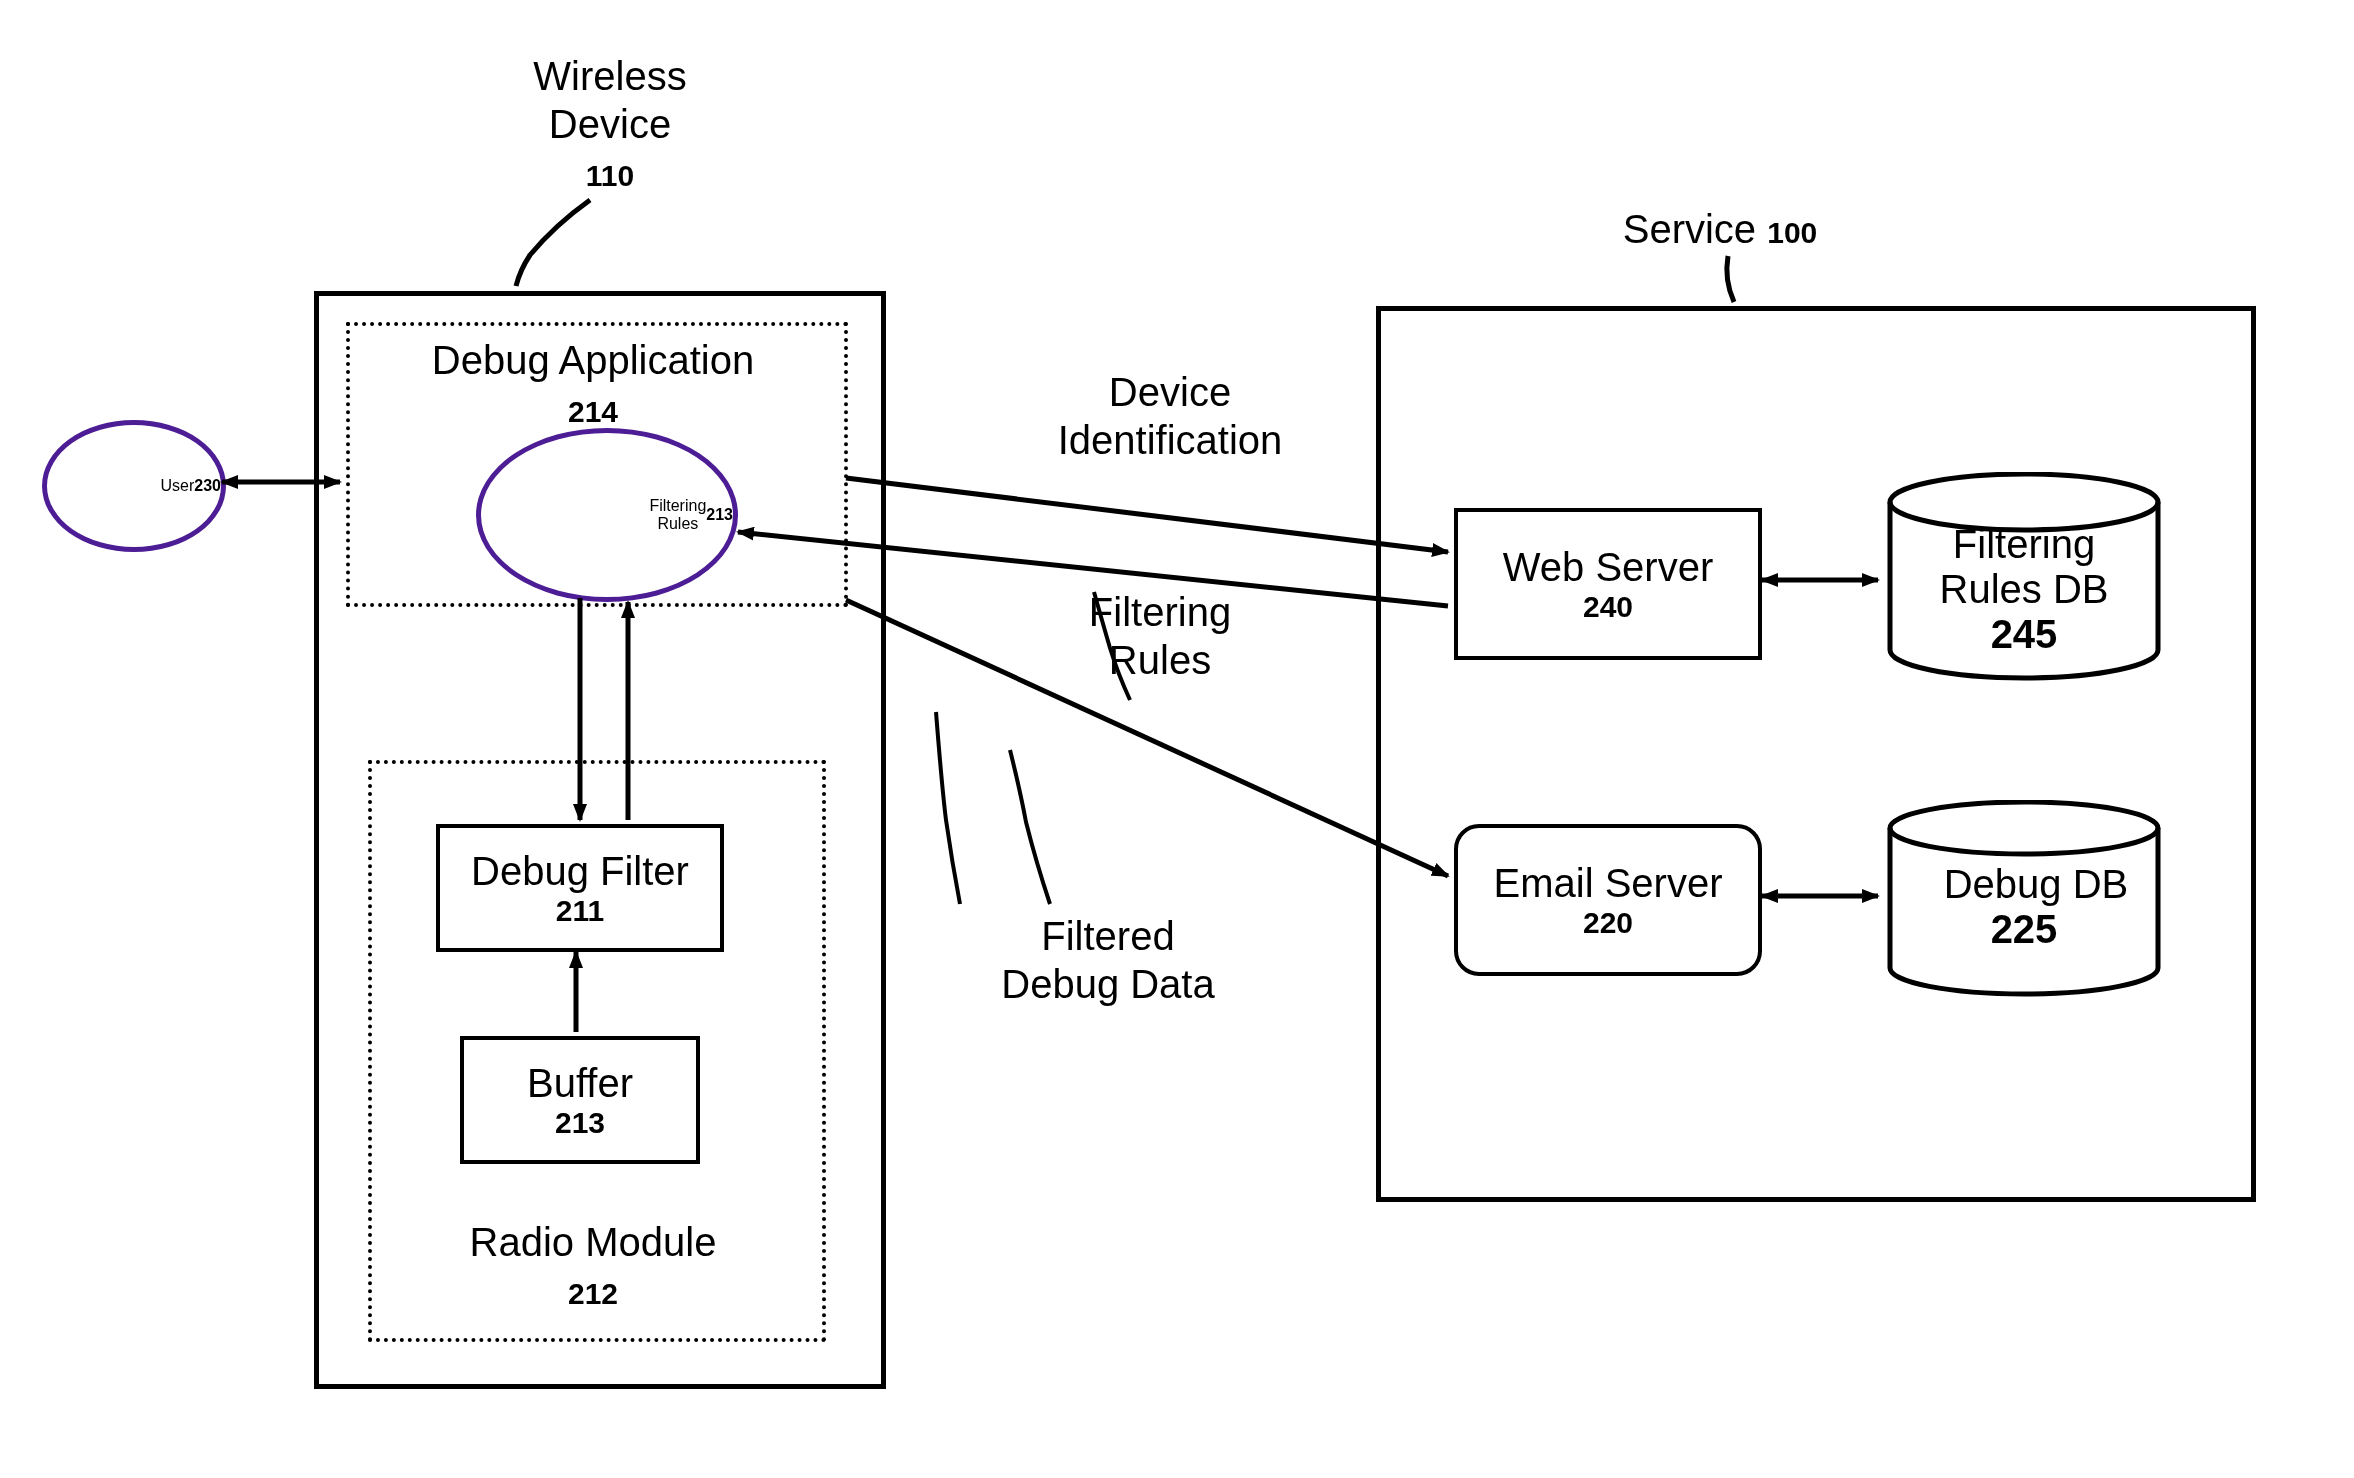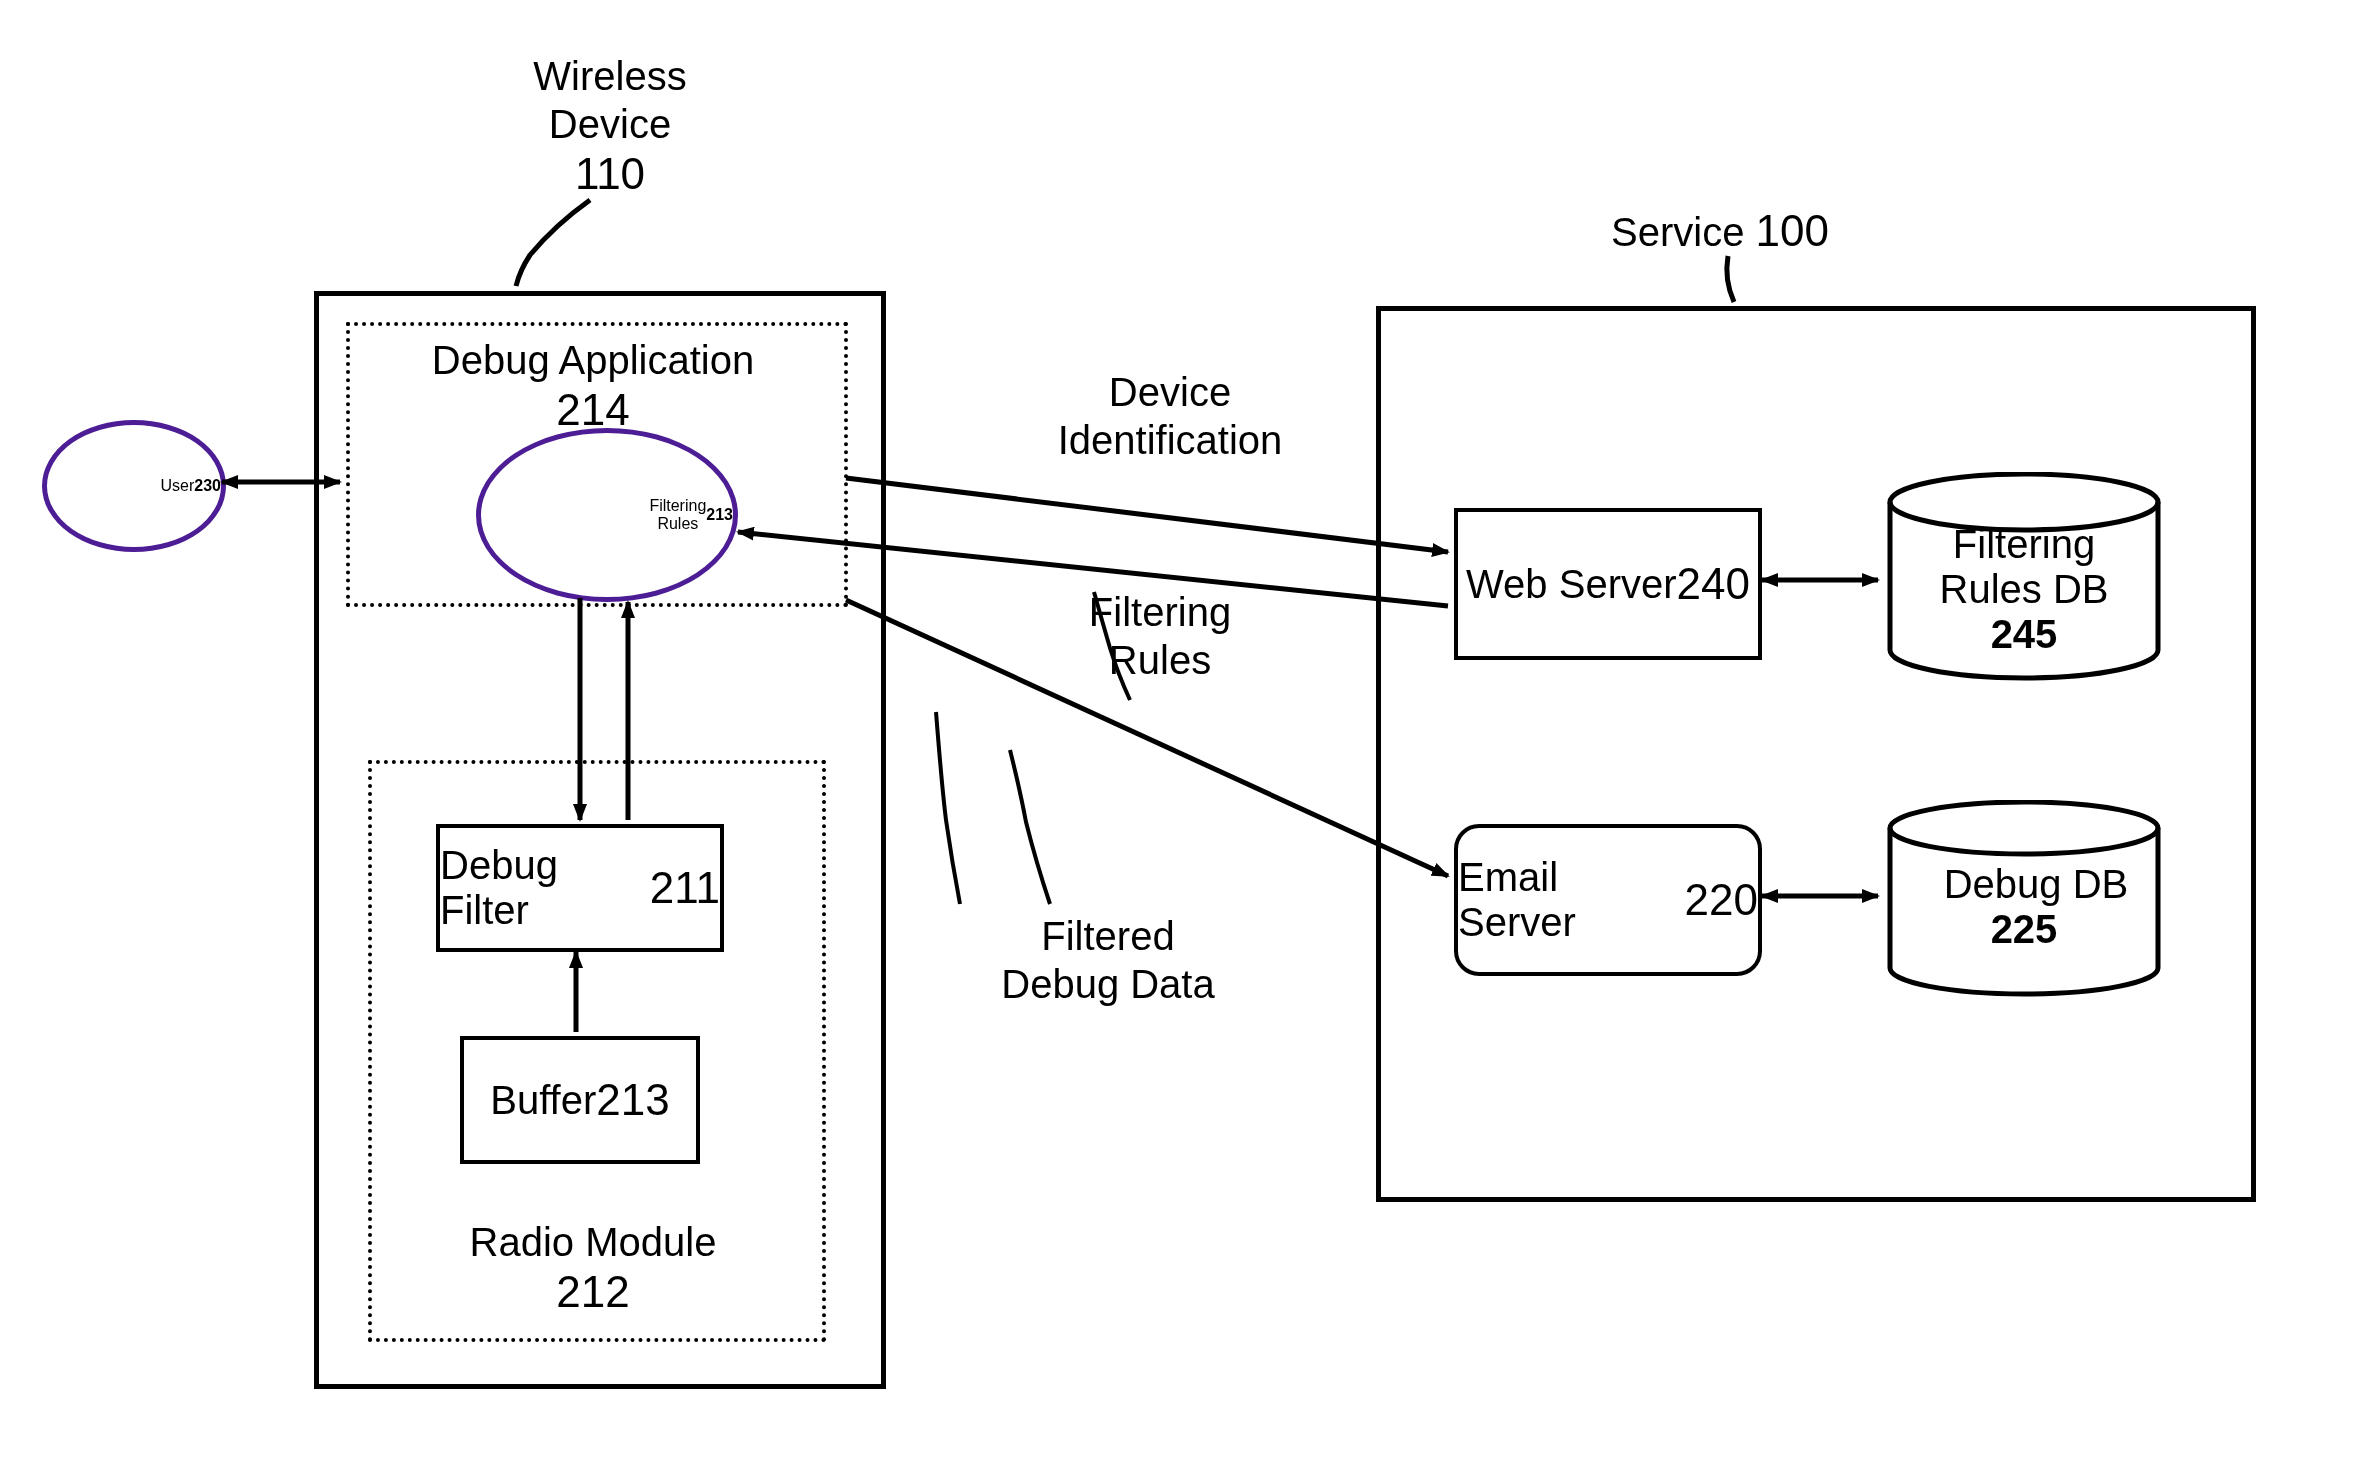--- a/index.html
+++ b/index.html
@@ -36,32 +36,32 @@
     border: 4px dotted #000;
     background: transparent;
   }
 
   
   .small-box {
     position: absolute;
     border: 4px solid #000;
     background: transparent;
     display: flex;
-    flex-direction: row;
+    flex-direction: column;
     align-items: center;
     justify-content: center;
   }
   .small-box .line1,
   .label .line1 {
     font-size: 40px;
   }
   .small-box .line2,
   .label .line2 {
-    font-size: 44px;
-    font-weight: 400;
+    font-size: 30px;
+    font-weight: 700;
   }
 
   
   .ellipse {
     position: absolute;
     border: 5px solid #4c1d95;
     border-radius: 50%;
     display: flex;
     flex-direction: row;
     align-items: center;

